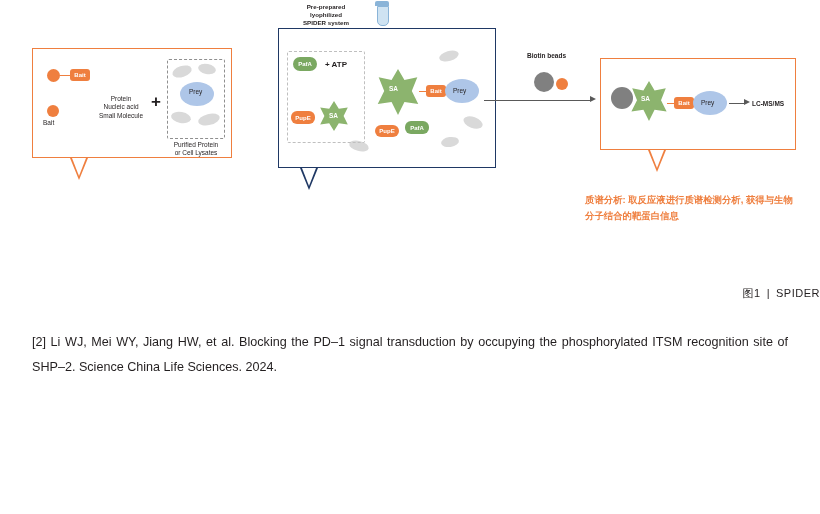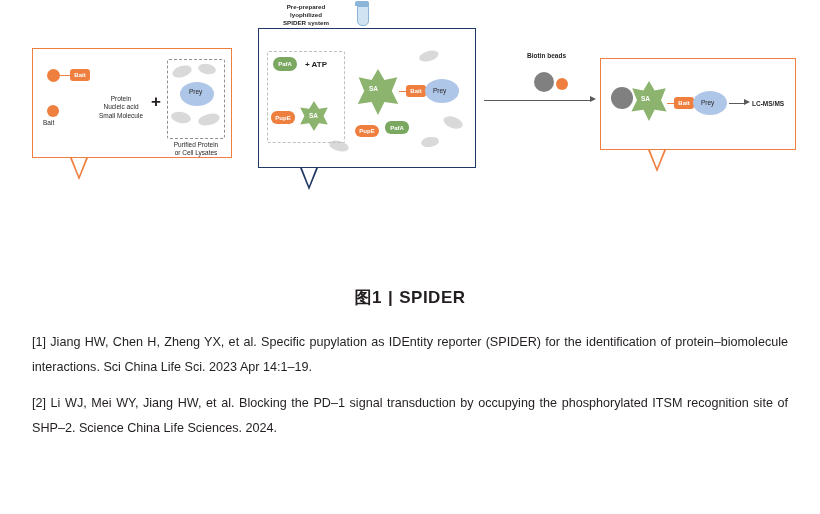--- a/index.html
+++ b/index.html
@@ -33,20 +33,21 @@
   .panel {
     position: absolute;
     box-sizing: border-box;
     background: #ffffff;
   }
   .panel-orange {
     border: 1.6px solid #ef7f3f;
   }
   .panel-navy {
     border: 1.6px solid #1f3864;
+    margin-left: 20px;
   }
 
   
   #panel1 { left: 32px; top: 48px; width: 200px; height: 110px; }
   
   #panel2 { left: 258px; top: 28px; width: 218px; height: 140px; }
   
   #panel3 { left: 600px; top: 58px; width: 196px; height: 92px; }
 
   
@@ -137,23 +138,23 @@
   #cap1 { left: 32px; top: 192px; width: 196px; }
   #cap2 { left: 280px; top: 192px; width: 226px; color: #1f3864; }
   #cap3 { left: 585px; top: 192px; width: 214px; }
 
   
   .figtitle {
     position: absolute;
     left: 0;
     top: 286px;
     width: 820px;
-    text-align: center;
-    font-size: 17px;
-    font-weight: bold;
+    text-align: right;
+    font-size: 11px;
+    font-weight: normal;
     color: #231f20;
     letter-spacing: 0.5px;
   }
   .figtitle .sep {
     display: inline-block;
     margin: 0 6px;
     color: #231f20;
   }
 
   
@@ -277,24 +278,24 @@
       <div class="lbl" style="left:100px; top:40px;">Prey</div>
 
       <div class="arrow-line" style="left:128px; top:44px; width:16px;"></div>
       <div class="arrow-head" style="left:143px; top:40px;"></div>
       <div class="lbl" style="left:151px; top:41px; font-weight:bold;">LC-MS/MS</div>
     </div>
 
     <div class="tail" style="left:648px; top:150px; border-left:9px solid transparent; border-right:9px solid transparent; border-top:22px solid #ef7f3f;"></div>
     <div class="tail" style="left:650px; top:150px; border-left:7px solid transparent; border-right:7px solid transparent; border-top:18px solid #ffffff;"></div>
 
+    <div class="caption" id="cap3">质谱分析: 取反应液进行质谱检测分析, 获得与生物分子结合的靶蛋白信息</div>
   </div>
 
   <div class="figtitle">
     <span>图1</span><span class="sep">|</span><span>SPIDER</span>
   </div>
 
   <div class="refs">
-    <div class="ref">[1] Jiang HW, Chen H, Zheng YX, et al. Specific pupylation as IDEntity reporter (SPIDER) for the identification of protein–biomolecule interactions. Sci China Life Sci. 2023 Apr 14:1–19.</div>
     <div class="ref">[2] Li WJ, Mei WY, Jiang HW, et al. Blocking the PD–1 signal transduction by occupying the phosphorylated ITSM recognition site of SHP–2. Science China Life Sciences. 2024.</div>
   </div>
 
 </div>
 
 </body></html>

